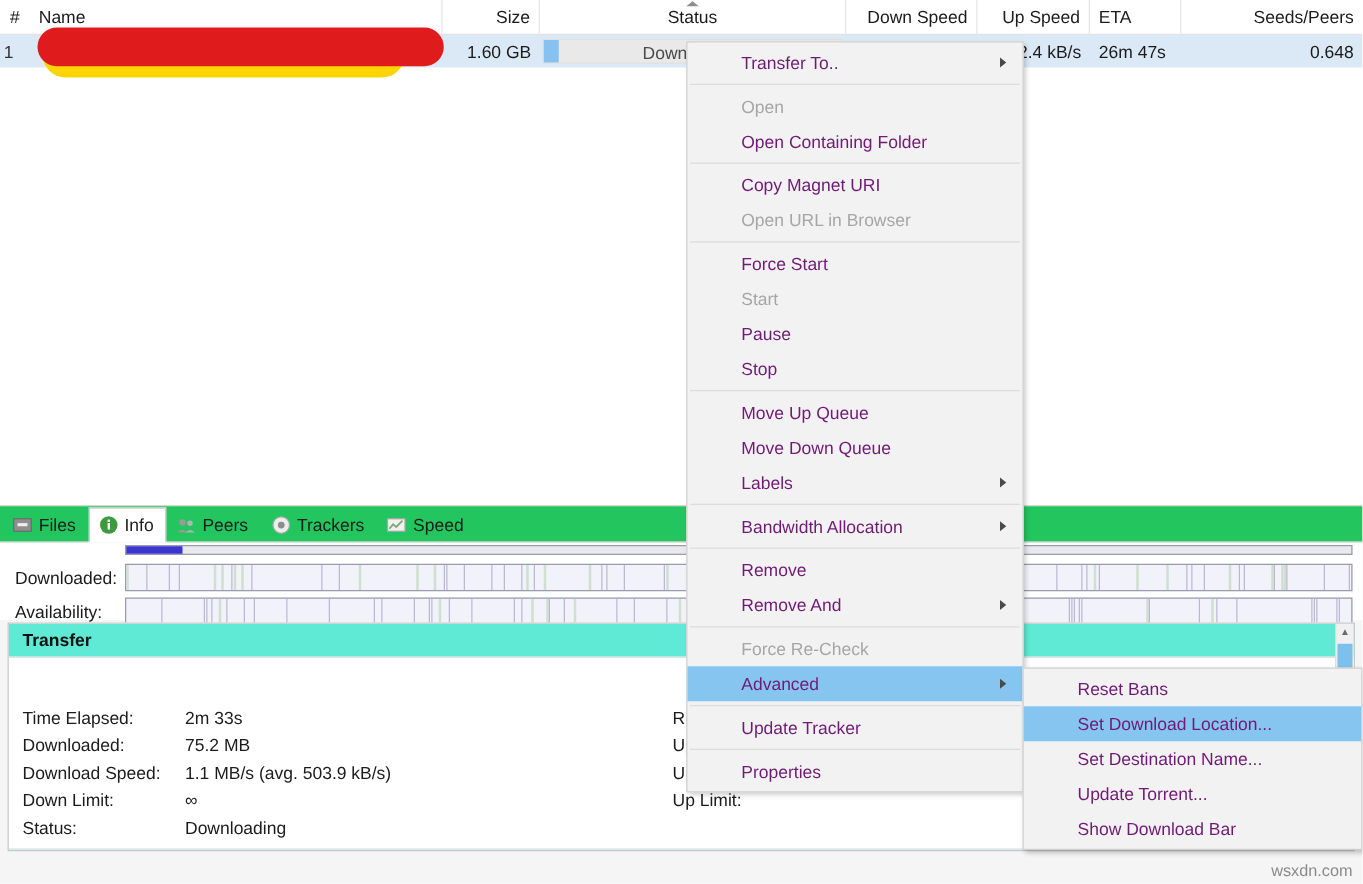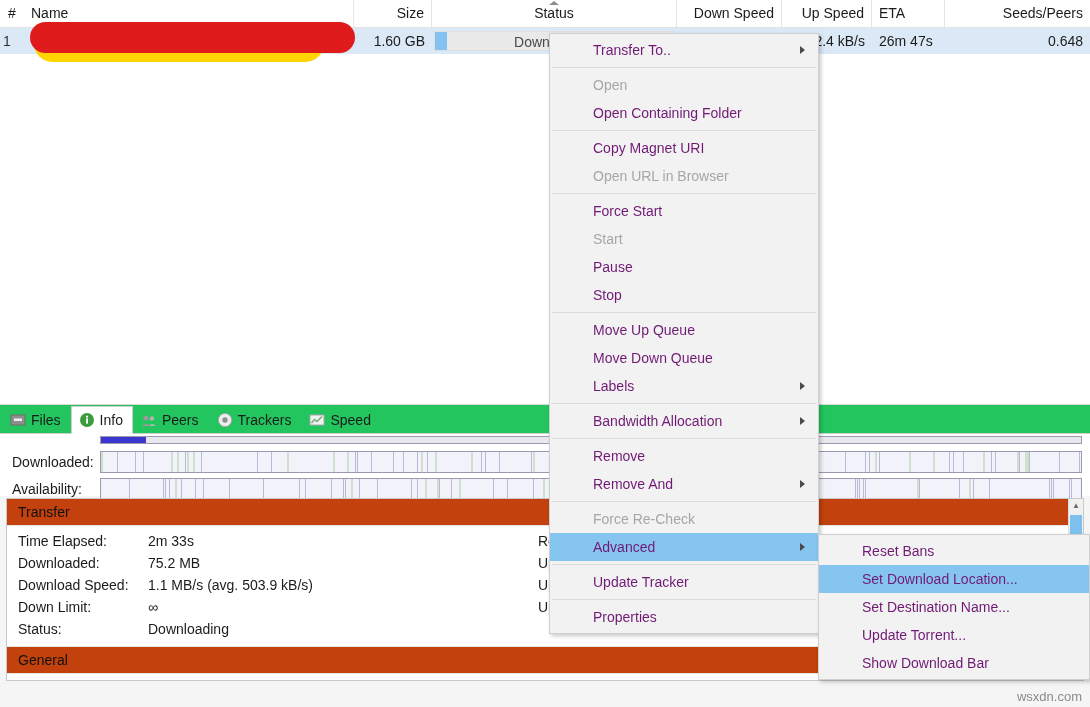--- a/index.html
+++ b/index.html
@@ -222,29 +222,30 @@
     background: #ffffff;
     border: 1px solid #c8c8c8;
     margin: 2px 6px 0 6px;
     height: 183px;
     box-sizing: border-box;
     position: relative;
     overflow: hidden;
   }
   .section-title {
     font-size: 14px;
-    font-weight: normal;
+    font-weight: bold;
     color: #111;
     padding: 5px 0 5px 11px;
-    background: #c2410c;
+    background: #5eead4;
     border-bottom: 1px solid #e4e4e4;
   }
   .kv-grid {
     display: flex;
     padding: 4px 0 0 11px;
+    margin-top: 33px;
   }
   .kv-col { display: block; }
   .kv-col.left  { width: 520px; }
   .kv-col.right { width: 460px; }
   .kv-row {
     display: flex;
     height: 22px;
     line-height: 22px;
     font-size: 14px;
   }

